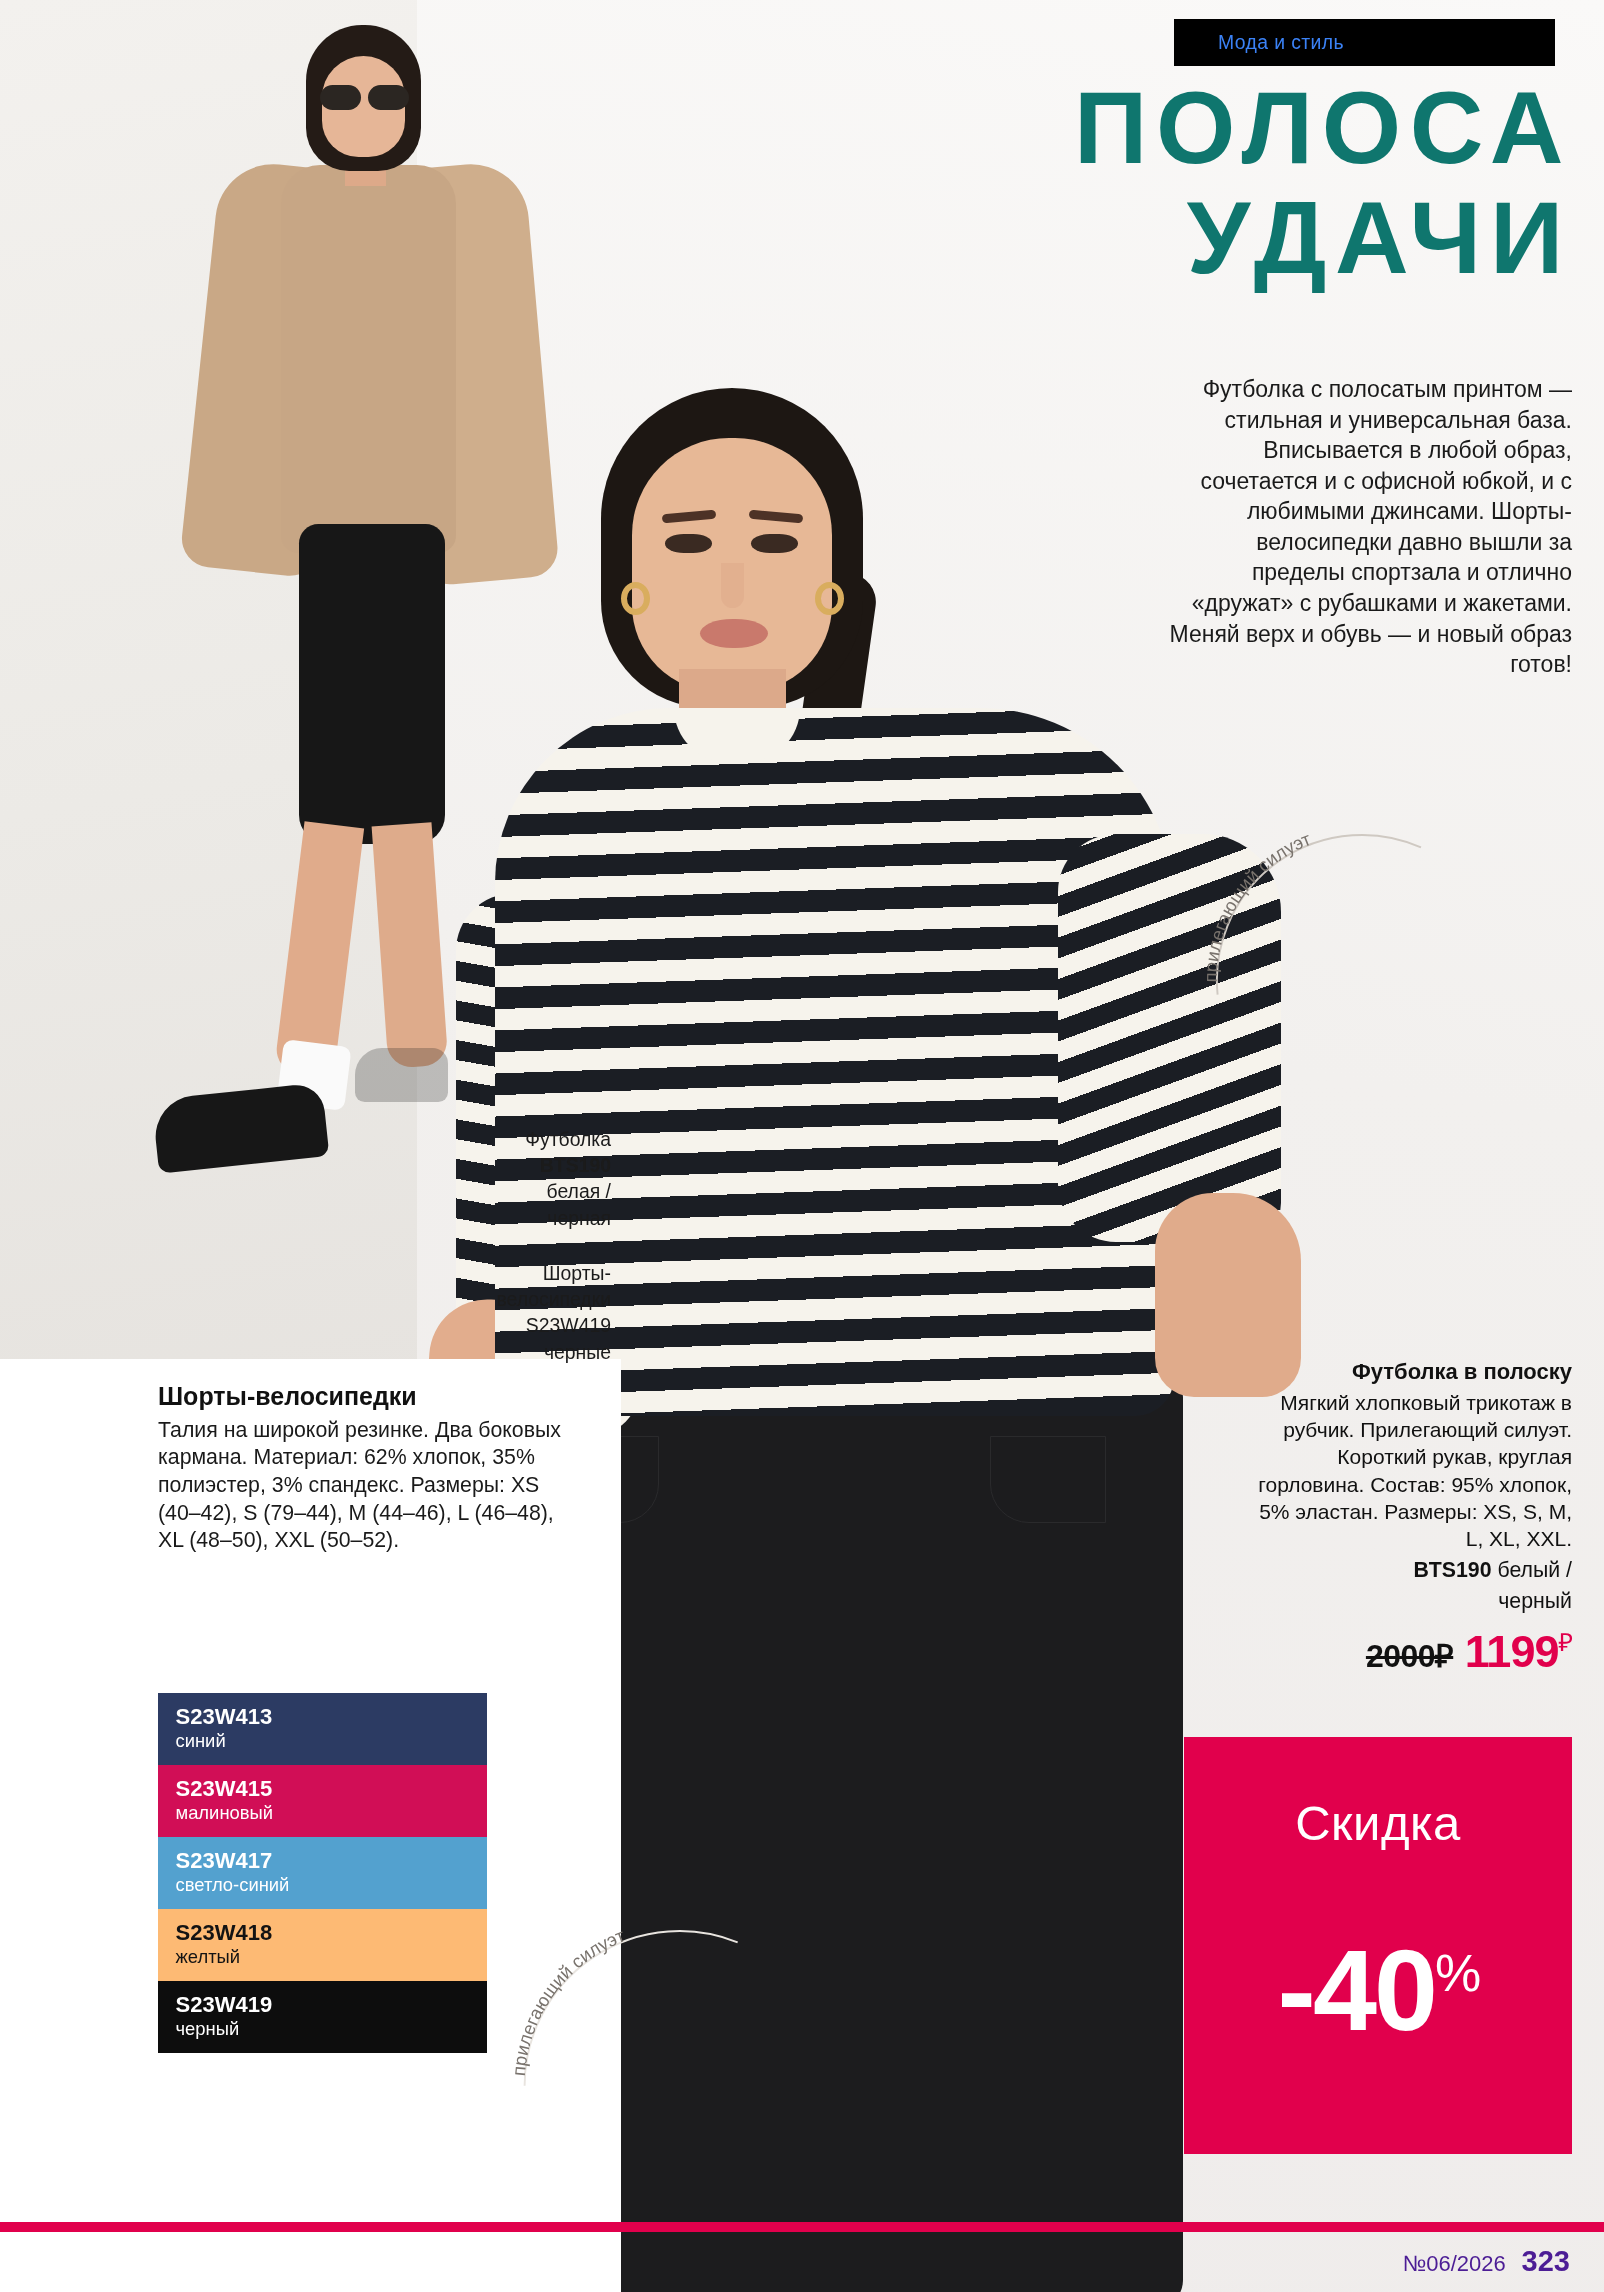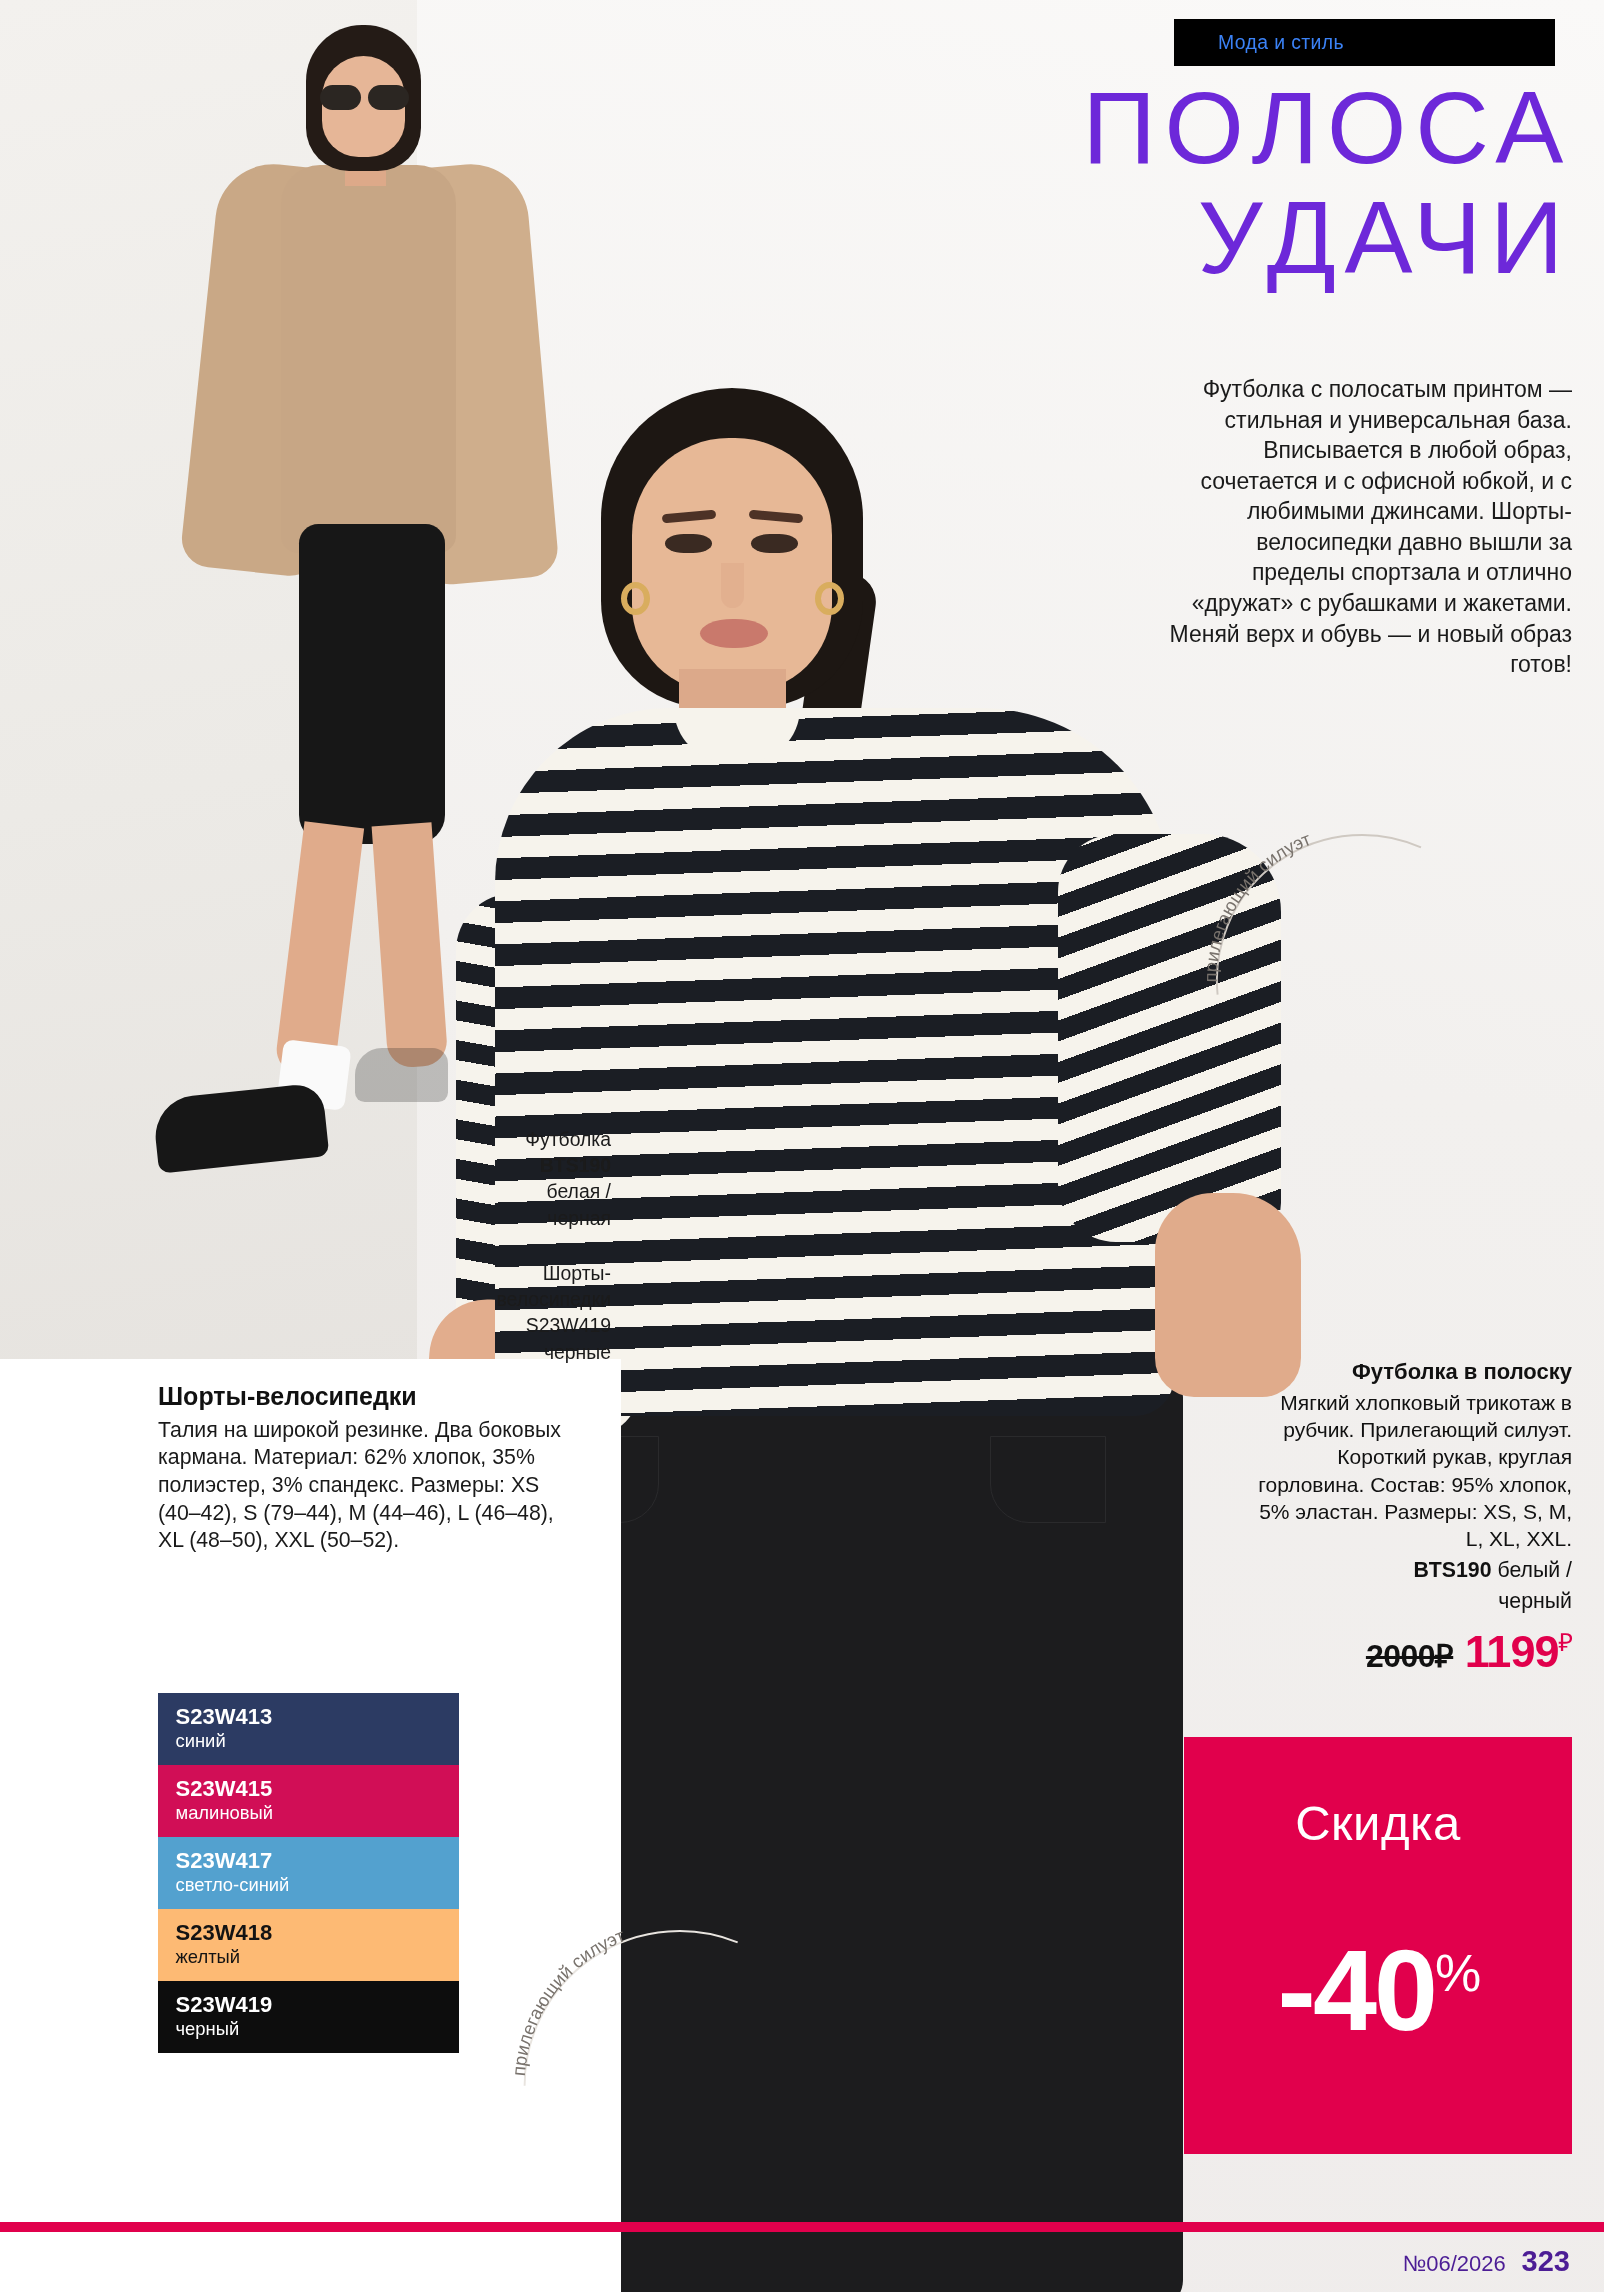--- a/index.html
+++ b/index.html
@@ -77,21 +77,21 @@
   
   .cat-label {
     position:absolute; left:1174px; top:19.4px; width:381px; height:47px;
     background:#000; color:#3b82f6; font-size:19.4px; letter-spacing:0.4px;
     display:flex; align-items:center; padding-left:44px;
   }
 
   
   .title {
     position:absolute; right:33px; top:80px; width:737px; text-align:right;
-    font-size:102px; line-height:.95; letter-spacing:8.7px; font-weight:400; color:#6d28d9;
+    font-size:102px; line-height:.95; letter-spacing:8.7px; font-weight:700; color:#0f766e;
   }
   .title .l2 { display:block; margin-top:13.6px; }
 
   
   .intro {
     position:absolute; right:33px; top:374px; width:408px; text-align:right;
     font-size:23px; line-height:1.33; color:#1a1a1a;
   }
 
   
@@ -114,21 +114,21 @@
   
   .prod-left { position:absolute; left:158px; top:1382px; width:408px; }
   .prod-left h3 { margin:0 0 5.8px; font-size:25px; }
   .prod-left p { margin:0; font-size:21.3px; line-height:1.3; color:#1a1a1a; }
   .price-row { margin-top:13.6px; display:flex; align-items:baseline; gap:11.6px; }
   .old-price { font-size:32px; color:#111; text-decoration:line-through; font-weight:bold; letter-spacing:-0.5px; }
   .new-price { font-size:45px; font-weight:bold; color:#e1004c; letter-spacing:-1px; }
   .new-price sup { font-size:25px; font-weight:normal; }
 
   
-  .swatches { position:absolute; left:158px; top:1693px; width:301px; }
+  .swatches { position:absolute; left:158px; top:1693px; width:329px; }
   .sw { height:72px; padding:11.6px 15.5px 0 17.5px; color:#fff; position:relative; }
   .sw .code { font-size:22px; font-weight:bold; line-height:1.1; }
   .sw .name { font-size:18.4px; line-height:1.25; }
   .sw.dark-text { color:#131313; }
 
   
   .prod-right { position:absolute; right:33px; top:1359px; width:320px; text-align:right; }
   .prod-right h3 { margin:0 0 3.9px; font-size:22px; }
   .prod-right p { margin:0; font-size:21px; line-height:1.3; }
   .prod-right .skuline { margin-top:5.8px; font-size:21.3px; }

